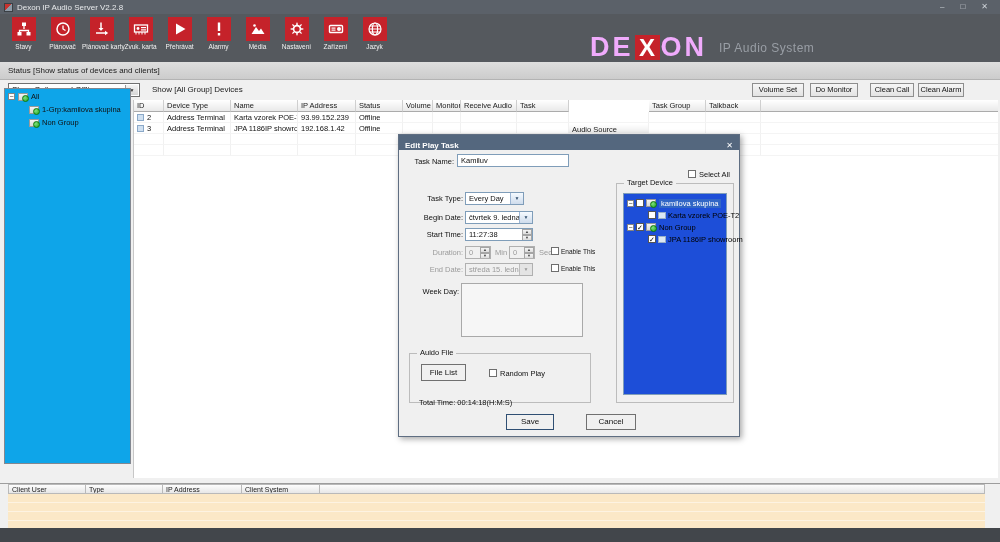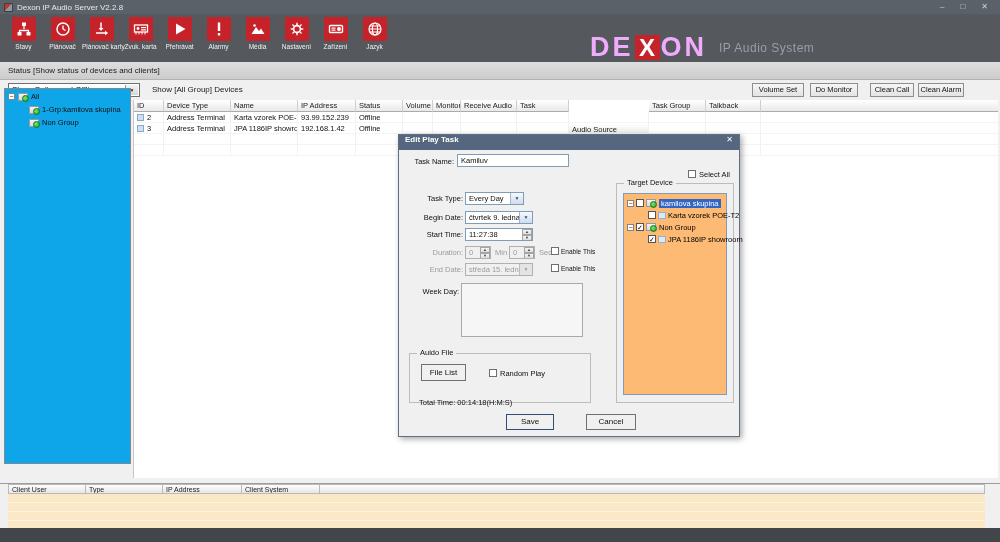--- a/index.html
+++ b/index.html
@@ -52,41 +52,41 @@
   .th{box-sizing:border-box;height:12px;padding:1px 3px;font-size:7.5px;color:#1a1a1a;white-space:nowrap;overflow:hidden;
       background:linear-gradient(#ffffff,#e9e9e9);border-right:1px solid #cfcfcf;border-bottom:1px solid #ababab;}
   .trow{display:flex;height:11px;}
   .td{box-sizing:border-box;height:11px;padding:1px 3px;font-size:7.5px;color:#111;white-space:nowrap;overflow:hidden;
       border-right:1px solid #f1f1f1;border-bottom:1px solid #f4f4f4;}
   .dev-ic{display:inline-block;width:7px;height:7px;background:#cfe0f1;border:1px solid #8aa8c8;box-sizing:border-box;
           vertical-align:-1px;margin-right:3px;}
   
   .dialog{left:398px;top:134px;width:342px;height:303px;background:#f0f0f0;border:1px solid #5f6e82;
           box-sizing:border-box;box-shadow:2px 2px 6px rgba(0,0,0,0.35);}
-  .dlg-title{position:absolute;left:0;top:0;width:100%;height:15px;background:#54677e;display:flex;align-items:flex-start;box-sizing:border-box;padding:0 6px;}
+  .dlg-title{position:absolute;left:0;top:0;width:100%;height:15px;background:#54677e;display:flex;align-items:flex-end;box-sizing:border-box;padding:0 6px;}
   .dlg-title-text{color:#fff;font-size:8px;font-weight:bold;}
   .dlg-close{margin-left:auto;color:#fff;font-size:8px;}
   .lbl{position:absolute;font-size:7.5px;color:#111;white-space:nowrap;}
   .lbl-r{text-align:right;}
   .lbl-dis{color:#9b9b9b;}
   .tb{position:absolute;background:#fff;border:1px solid #7f9db9;box-sizing:border-box;font-size:7.5px;
       line-height:11px;padding:0 0 0 3px;color:#111;white-space:nowrap;overflow:hidden;
       font-family:"Liberation Sans",sans-serif;}
   .combo .c-arrow{position:absolute;right:0px;top:0px;bottom:0px;width:12px;background:linear-gradient(#f5faff,#cfdcec);
       border-left:1px solid #9db6d4;display:flex;align-items:center;justify-content:center;font-size:5px;color:#33506f;}
   .combo.disabled{background:#f0f0f0;color:#9b9b9b;border-color:#b0b0b0;}
   .combo.disabled .c-arrow{background:#e4e4e4;border-left-color:#bdbdbd;color:#9a9a9a;}
   .spinner{position:absolute;right:0;top:0;bottom:0;width:10px;display:flex;flex-direction:column;}
   .spinner span{flex:1;background:linear-gradient(#f6f6f6,#dcdcdc);border:1px solid #a5a5a5;box-sizing:border-box;
       font-size:4px;line-height:4px;text-align:center;color:#444;}
   .groupbox{position:absolute;border:1px solid #bcbcbc;box-sizing:border-box;}
   .gb-legend{position:absolute;top:-6px;left:7px;background:#f0f0f0;padding:0 3px;font-size:7.5px;color:#111;white-space:nowrap;}
   .cb{position:absolute;width:8px;height:8px;background:#fff;border:1px solid #6e6e6e;box-sizing:border-box;
       font-size:7px;line-height:7px;text-align:center;color:#111;}
-  .listbox{position:absolute;background:#fdba74;border:1px solid #7f9db9;box-sizing:border-box;}
+  .listbox{position:absolute;background:#1d4ed8;border:1px solid #7f9db9;box-sizing:border-box;}
   .btn{position:absolute;background:#f0f0f0;border:1px solid #707070;box-sizing:border-box;
        font-size:8px;text-align:center;color:#111;}
   .ttree-row{position:absolute;display:flex;align-items:center;height:10px;font-size:7.5px;white-space:nowrap;}
   .ttree-row .expander{margin-right:2px;}
   .tcb{width:8px;height:8px;background:#fff;border:1px solid #555;box-sizing:border-box;font-size:7px;line-height:7px;text-align:center;margin-right:2px;flex:none;}
   .dev-ic2{width:8px;height:7px;background:#dce8f4;border:1px solid #9ab0c8;box-sizing:border-box;margin-right:2px;flex:none;}
   .sel{background:#3166c5;color:#fff;padding:0 2px;}
   
   .client-gap{left:0;top:478px;width:1000px;height:6px;background:#f0f0f0;border-bottom:1px solid #9d9d9d;box-sizing:border-box;}
   .client-head{left:8px;top:484px;width:977px;height:10px;display:flex;}

